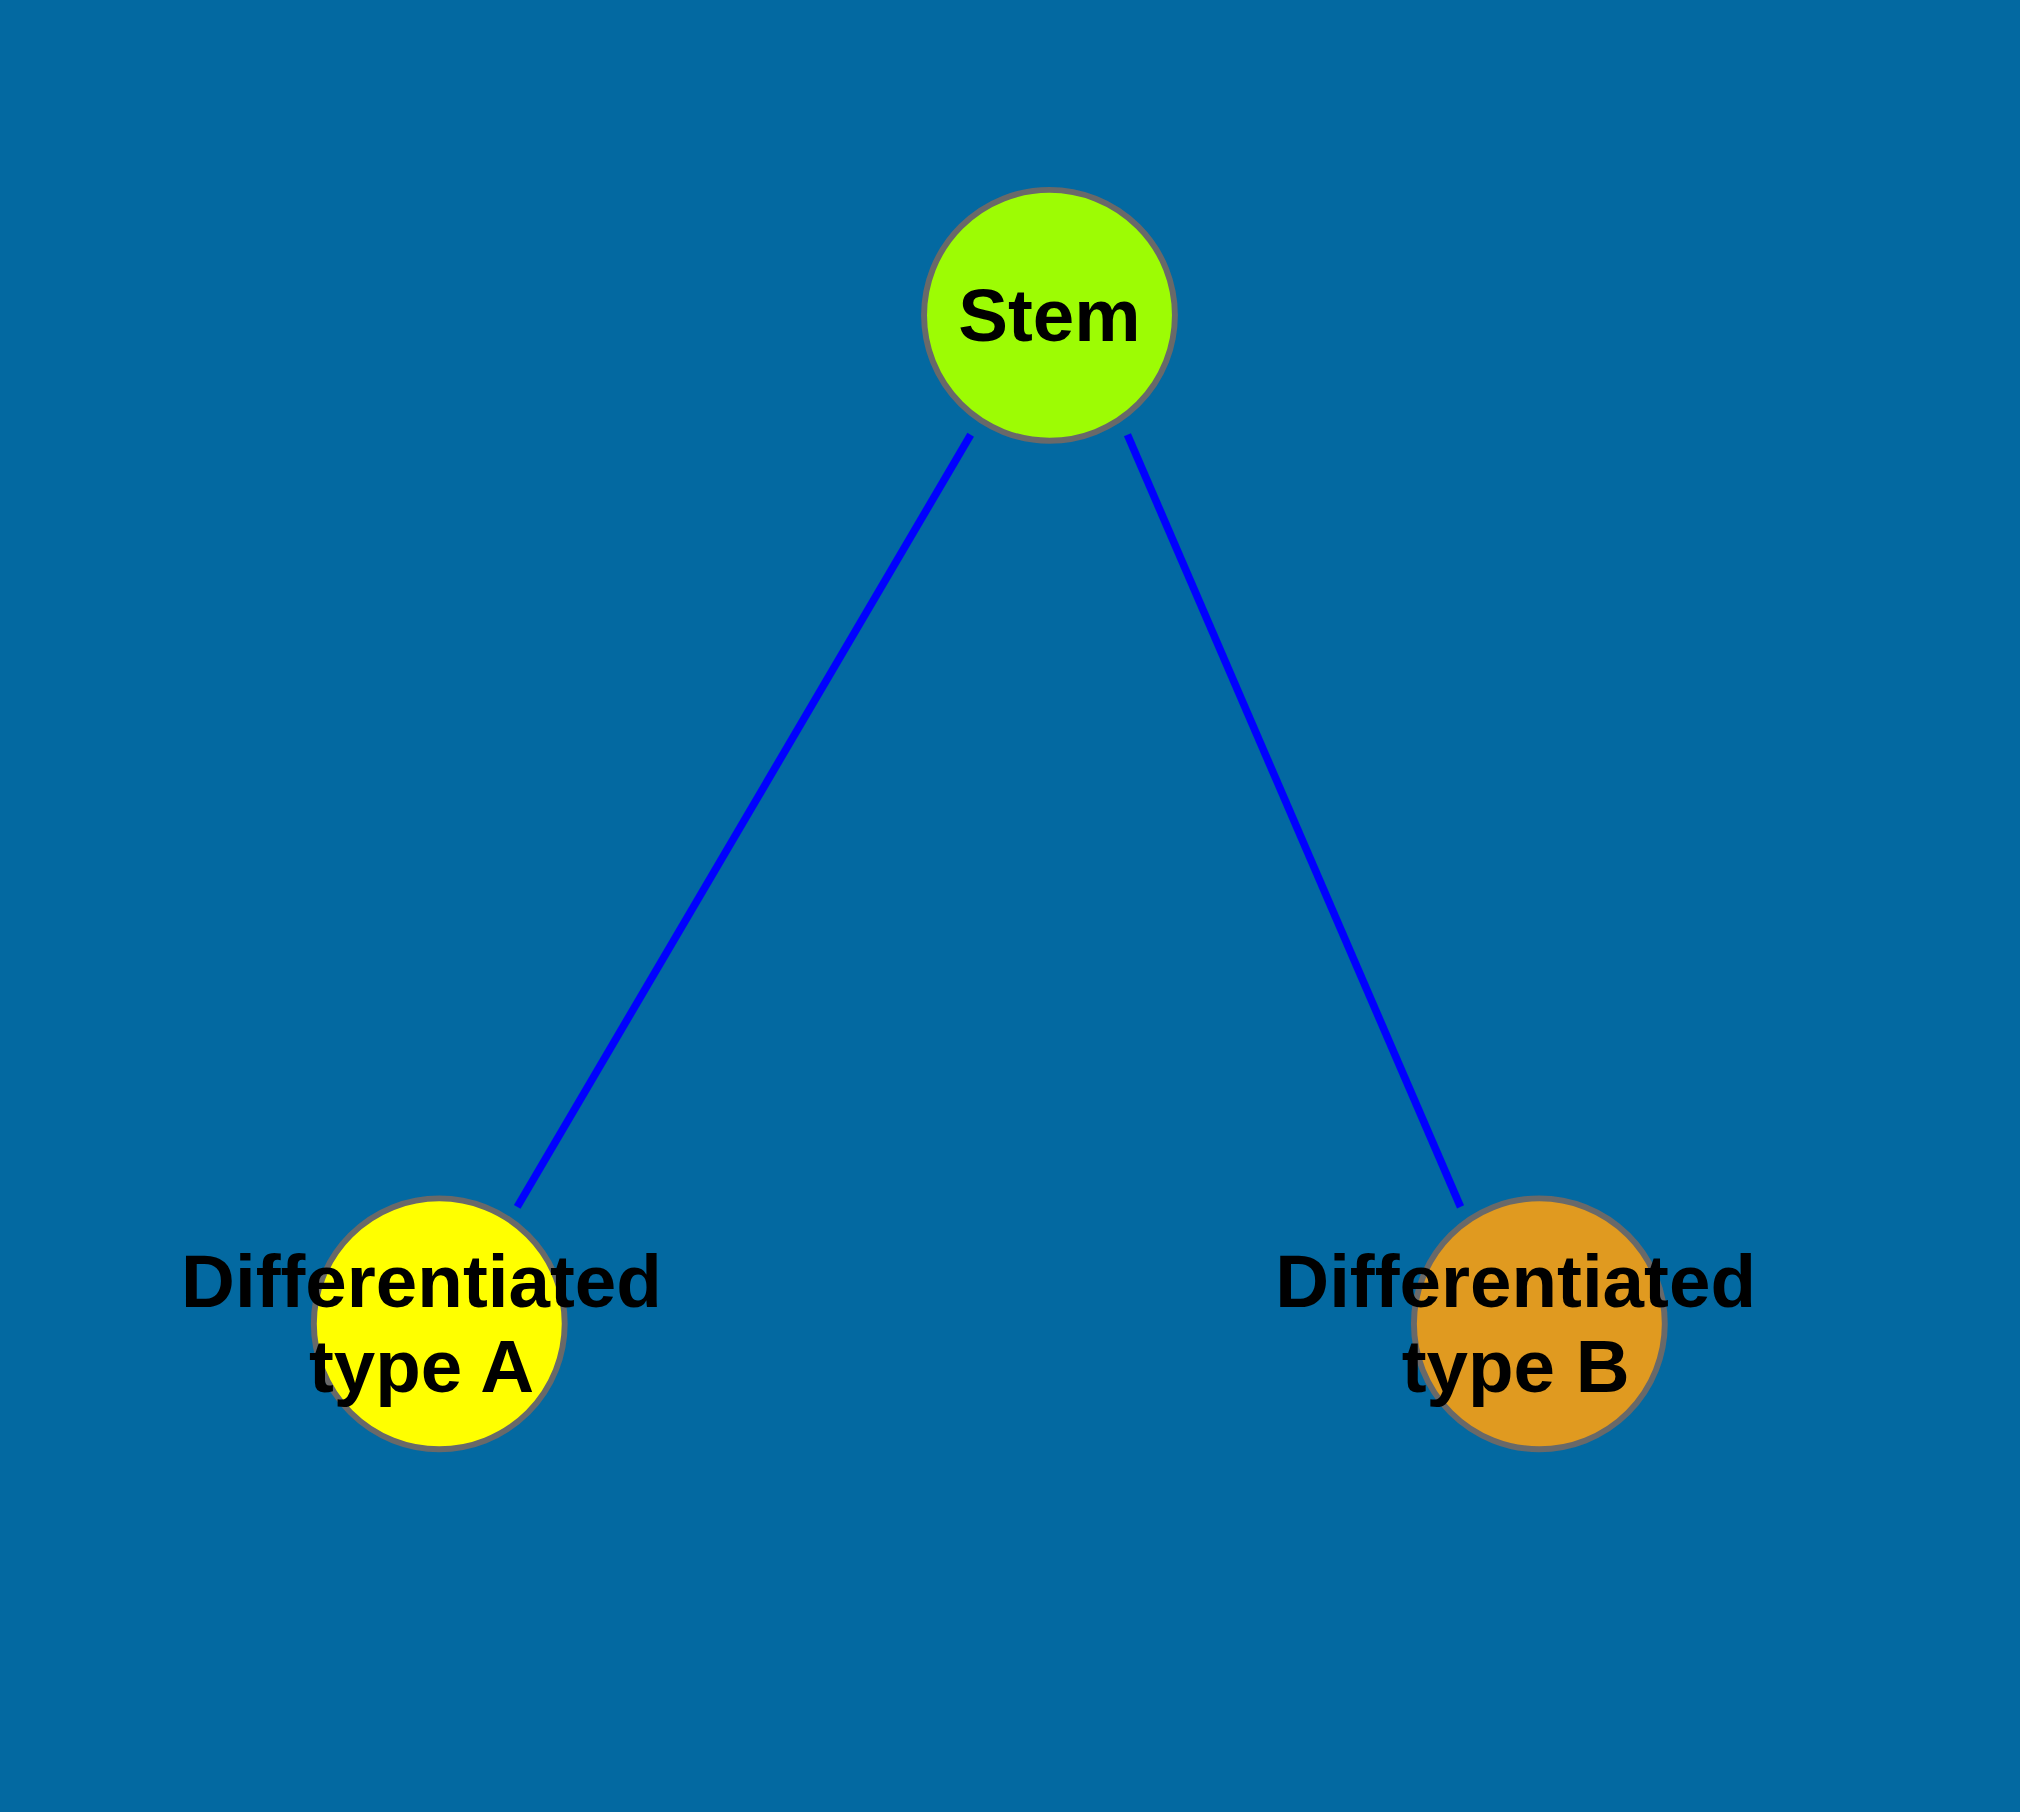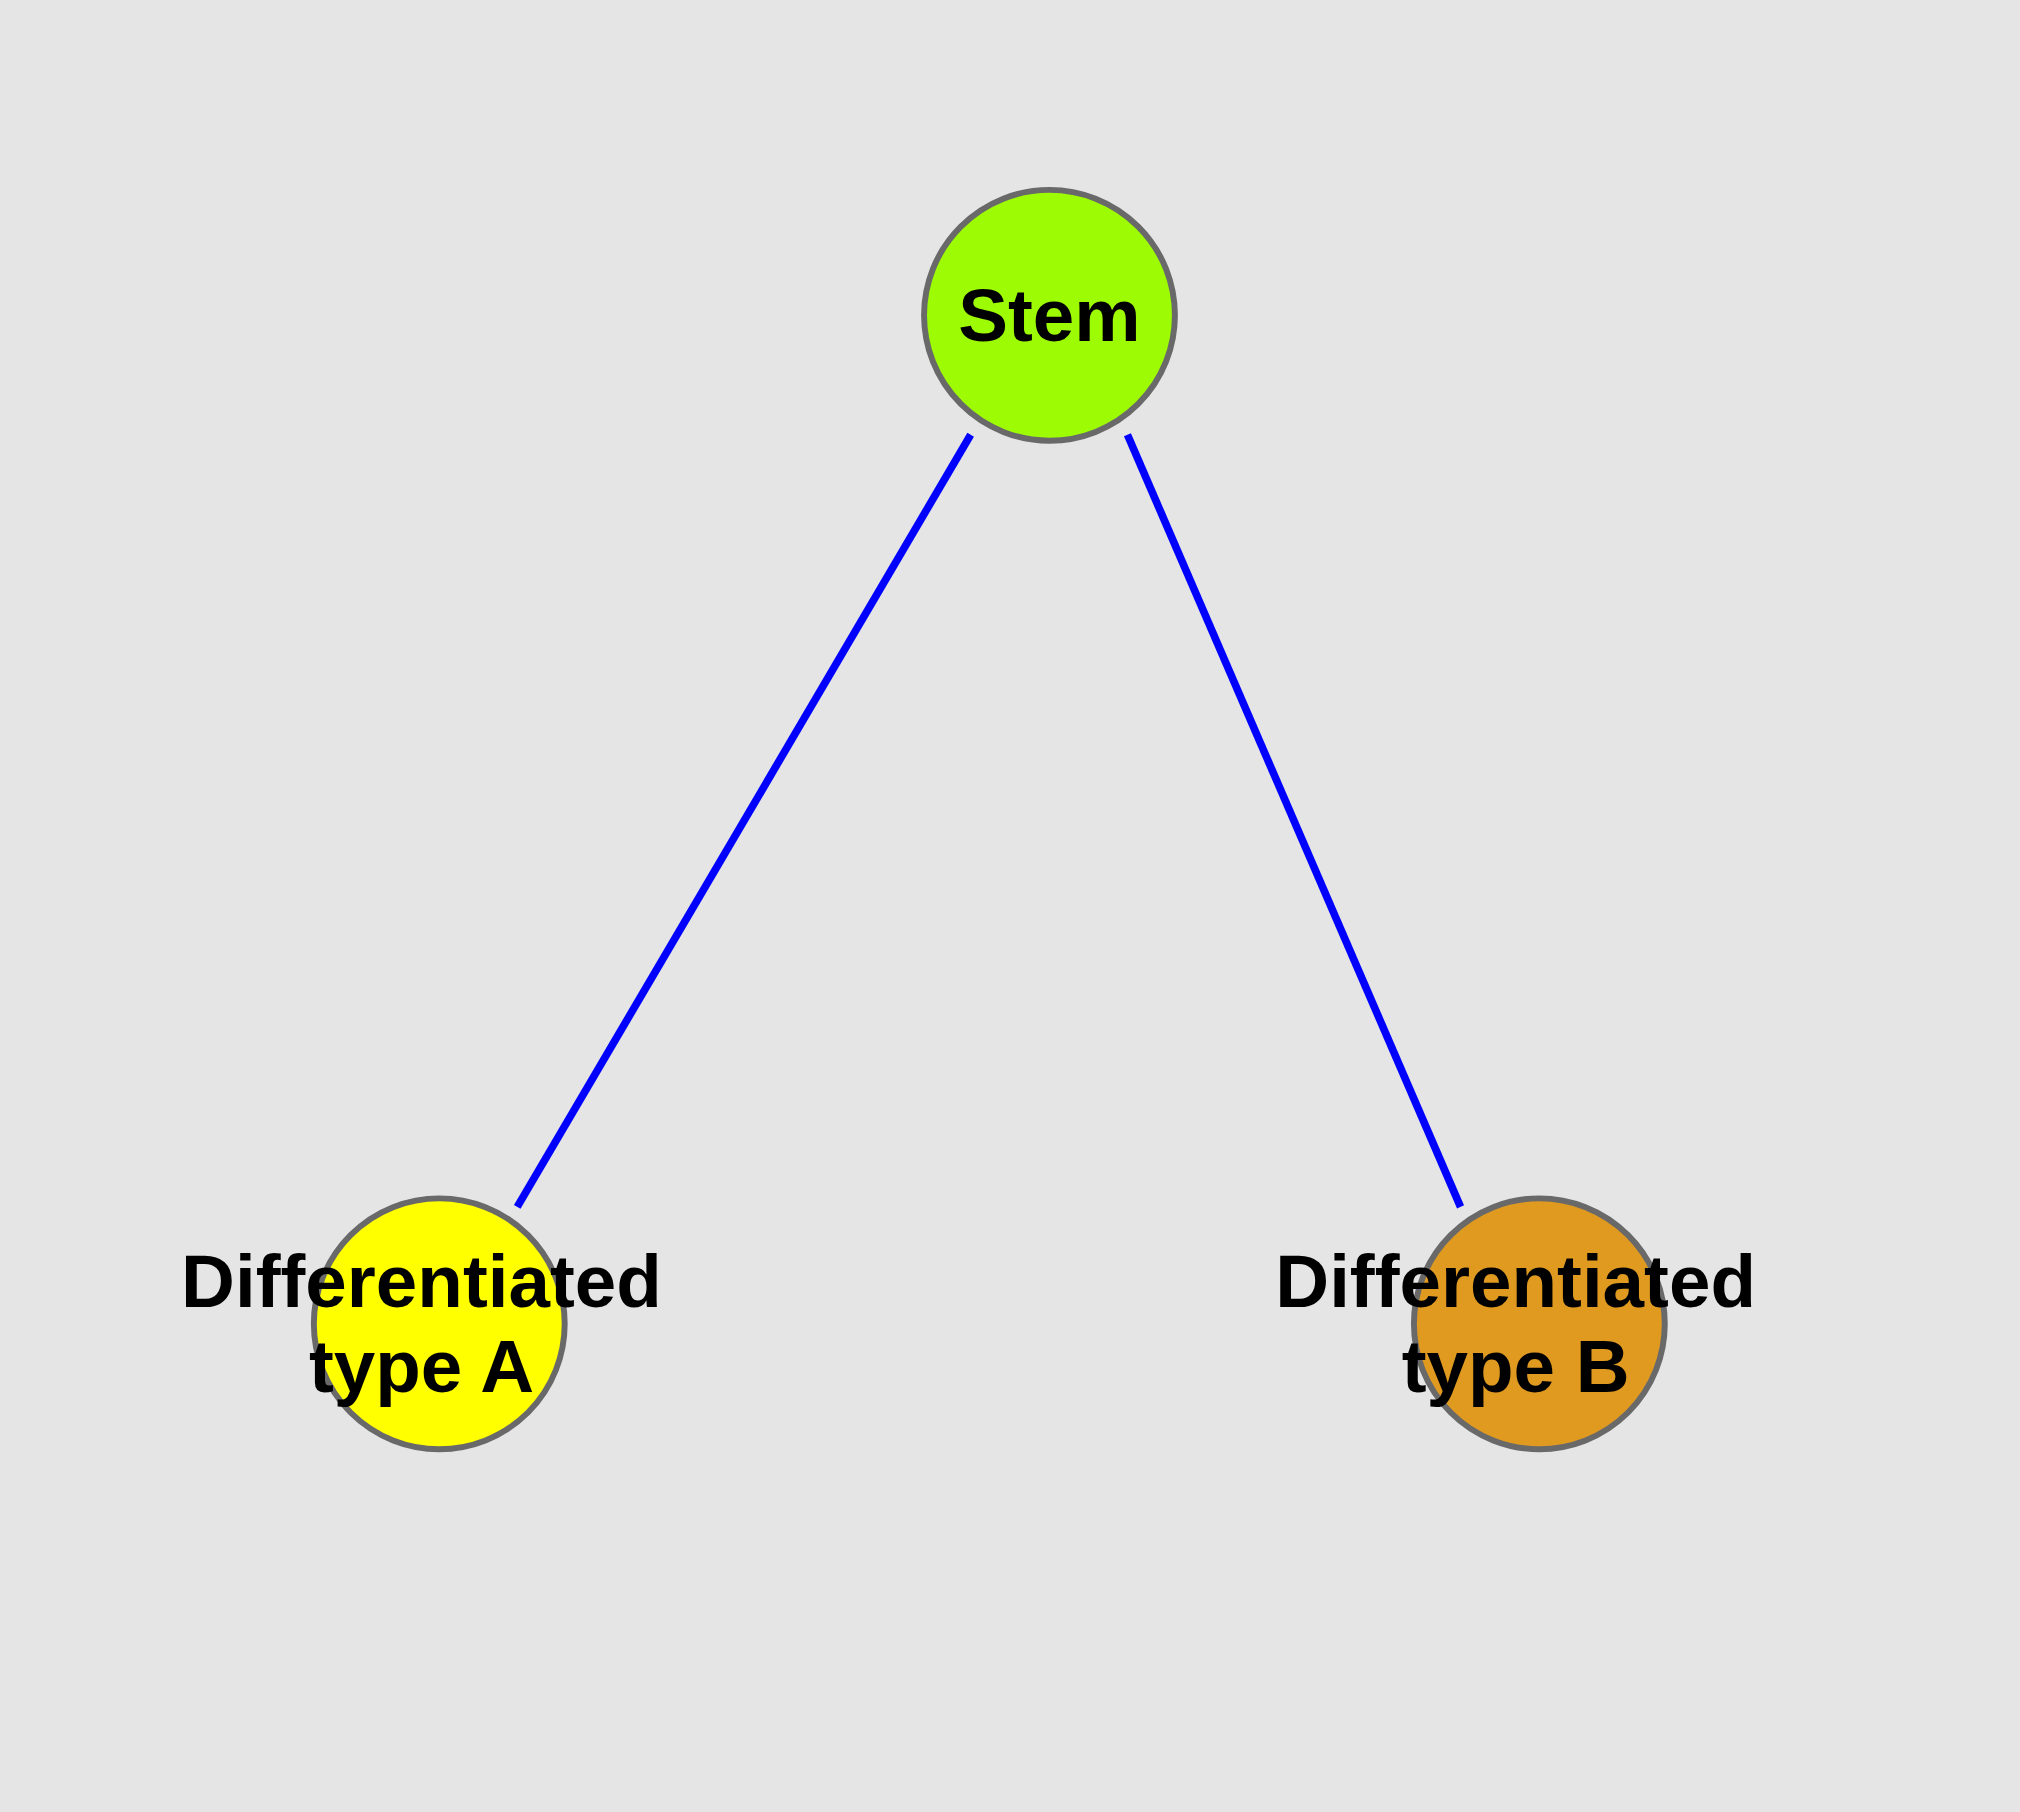--- a/index.html
+++ b/index.html
@@ -25,21 +25,21 @@
   .node-label {
     font-family: "Liberation Sans", sans-serif;
     font-weight: bold;
     fill: #000000;
     paint-order: normal;
   }
 </style>
 </head>
 <body>
 
-<div id="canvas" style="width: 2021px; height: 1812px; background: #e5e5e5;">
+<div id="canvas" style="width: 2021px; height: 1812px; background: #0369a1;">
   <svg id="graph-svg" viewBox="0 0 2384 2138" xmlns="http://www.w3.org/2000/svg">
 
     <g>
       <line class="edge" x1="1145" y1="513" x2="610" y2="1424" stroke="#0000ff" stroke-width="9" stroke-linecap="butt"></line>
       <line class="edge" x1="1330" y1="513" x2="1723" y2="1424" stroke="#0000ff" stroke-width="9" stroke-linecap="butt"></line>
     </g>
 
     <g>
       <circle class="node-circle" cx="1238" cy="372" r="148" fill="#9dfc04" stroke="#696969" stroke-width="7"></circle>
       <text class="node-label" text-anchor="middle" x="1238" font-size="88" font-weight="bold" fill="#000000"><tspan x="1238" y="401.92">Stem</tspan></text>

